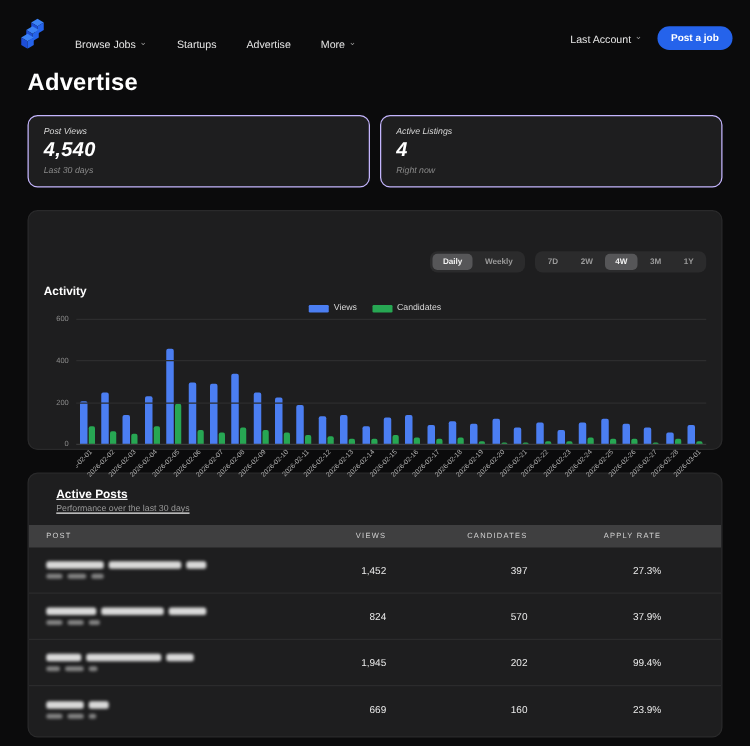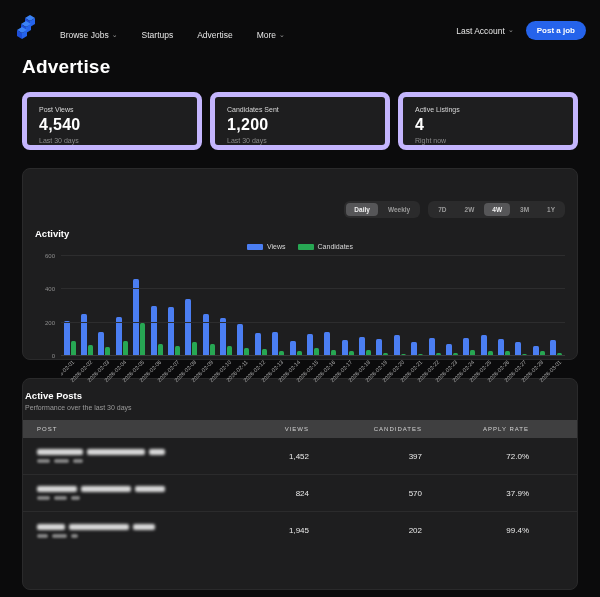--- a/index.html
+++ b/index.html
@@ -18,21 +18,21 @@
   .chev { font-size:7px; color:#9a9a9a; line-height:1; transform:translateY(-1px); }
   .nav-right { margin-left:auto; display:flex; align-items:center; gap:12px; }
   .account { font-size:8.5px; color:#e6e6e6; display:flex; align-items:center; gap:3px; cursor:pointer; }
   .post-job-btn { background:#2563eb; color:#fff; font-size:8px; font-weight:bold; border:none;
     border-radius:999px; padding:5px 11px; cursor:pointer; }
   
   .content { padding:0 22px; }
   .page-title { font-size:19px; font-weight:bold; color:#fff; margin:16px 0 14px; letter-spacing:.2px; }
   
   .stats { display:flex; gap:8px; }
-  .stat-card { flex:1; background:#1e1e1f; border:5px solid #c4b5fd; border-radius:8px; padding:9px 12px 0; height:58px; }
+  .stat-card { flex:1; background:#1e1e1f; border:1px solid #c4b5fd; border-radius:8px; padding:9px 12px 0; height:58px;font-style:italic; }
   .stat-label { font-size:7px; color:#d8d8d8; margin-bottom:3px; }
   .stat-value { font-size:16px; font-weight:bold; color:#fff; letter-spacing:.3px; }
   .stat-caption { font-size:7px; color:#8a8a8a; margin-top:3px; }
   
   .panel { background:#1e1e1f; border:1px solid #2a2a2b; border-radius:8px; margin-top:18px; }
   .activity-panel { padding:11px 12px 6px; height:192px; }
   .activity-head { display:flex; align-items:center; }
   .activity-title { font-size:9.5px; font-weight:bold; color:#fff;margin-top:48px; }
   .controls { margin-left:auto; display:flex; gap:8px; }
   .seg-group { background:#2b2b2c; border-radius:6px; padding:2px; display:flex; gap:2px; }
@@ -52,21 +52,21 @@
   .bar-group { flex:1; display:flex; align-items:flex-end; justify-content:center; gap:1px; height:100%; }
   .bar { border-radius:1.5px 1.5px 0 0; }
   .bar.views { width:6px; }
   .bar.cands { width:5px; }
   .x-labels { display:flex; margin-left:26px; height:36px; overflow:hidden; }
   .x-slot { flex:1; position:relative; }
   .x-slot span { position:absolute; top:3px; right:40%; transform:rotate(-45deg); transform-origin:100% 0;
     font-size:5.5px; color:#b3b3b3; white-space:nowrap; }
   
   .posts-panel { margin-top:18px; padding:0; overflow:hidden; height:212px; }
-  .posts-head { padding:11px 2px 9px; }
+  .posts-head { padding:11px 22px 9px;text-decoration:underline; }
   .posts-title { font-size:9.5px; font-weight:bold; color:#fff; }
   .posts-subtitle { font-size:7px; color:#9a9a9a; margin-top:3px; }
   .tbl-grid { display:grid; grid-template-columns:1fr 94px 113px 141px; align-items:center; padding:0 14px; }
   .tbl-header { background:#3f3f40; height:18px; }
   .th { font-size:6px; color:#d2d2d2; letter-spacing:1px; text-transform:uppercase; }
   .th.num, .td.num { text-align:right; }
   .col-apply { padding-right:34px; }
   .tbl-row { height:37px; border-bottom:1px solid #2b2b2c; cursor:pointer; }
   .tbl-row:last-child { border-bottom:none; }
   .td { font-size:8px; color:#eaeaea; }
@@ -127,25 +127,20 @@
 
   <div class="page-title">Advertise</div>
 
   <div class="stats">
     <div class="stat-card">
       <div class="stat-label">Post Views</div>
       <div class="stat-value">4,540</div>
       <div class="stat-caption">Last 30 days</div>
     </div>
     <div class="stat-card">
-      <div class="stat-label">Candidates Sent</div>
-      <div class="stat-value">1,200</div>
-      <div class="stat-caption">Last 30 days</div>
-    </div>
-    <div class="stat-card">
       <div class="stat-label">Active Listings</div>
       <div class="stat-value">4</div>
       <div class="stat-caption">Right now</div>
     </div>
   </div>
 
   <div class="panel activity-panel">
     <div class="activity-head">
       <div class="activity-title">Activity</div>
       <div class="controls">
@@ -415,21 +410,21 @@
               <i style="width: 16px;"></i>
             </div>
             <div class="redact-meta">
               <i style="width: 13px;"></i>
               <i style="width: 15px;"></i>
               <i style="width: 10px;"></i>
             </div>
           </div>
           <div class="td num">1,452</div>
           <div class="td num">397</div>
-          <div class="td num col-apply">72.0%</div>
+          <div class="td num col-apply">27.3%</div>
         </div>
         <div class="tbl-grid tbl-row">
           <div class="td">
             <div class="redact-title">
               <i style="width: 40px;"></i>
               <i style="width: 50px;"></i>
               <i style="width: 30px;"></i>
             </div>
             <div class="redact-meta">
               <i style="width: 13px;"></i>
@@ -451,16 +446,32 @@
             <div class="redact-meta">
               <i style="width: 11px;"></i>
               <i style="width: 15px;"></i>
               <i style="width: 7px;"></i>
             </div>
           </div>
           <div class="td num">1,945</div>
           <div class="td num">202</div>
           <div class="td num col-apply">99.4%</div>
         </div>
+        <div class="tbl-grid tbl-row">
+          <div class="td">
+            <div class="redact-title">
+              <i style="width: 30px;"></i>
+              <i style="width: 16px;"></i>
+            </div>
+            <div class="redact-meta">
+              <i style="width: 13px;"></i>
+              <i style="width: 13px;"></i>
+              <i style="width: 6px;"></i>
+            </div>
+          </div>
+          <div class="td num">669</div>
+          <div class="td num">160</div>
+          <div class="td num col-apply">23.9%</div>
+        </div>
       </div>
   </div>
 
 </div>
 
 </body></html>

